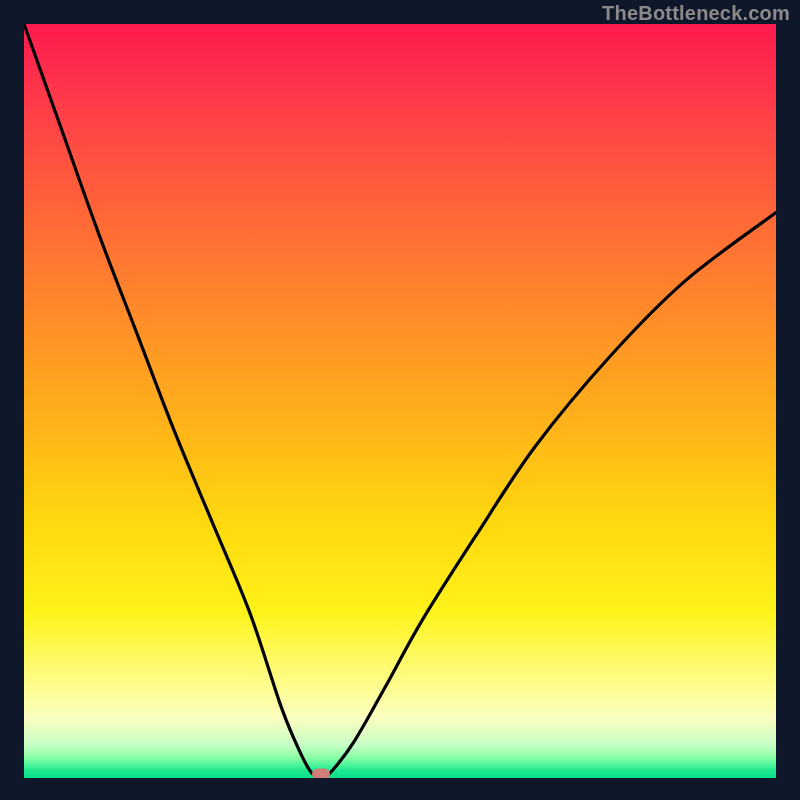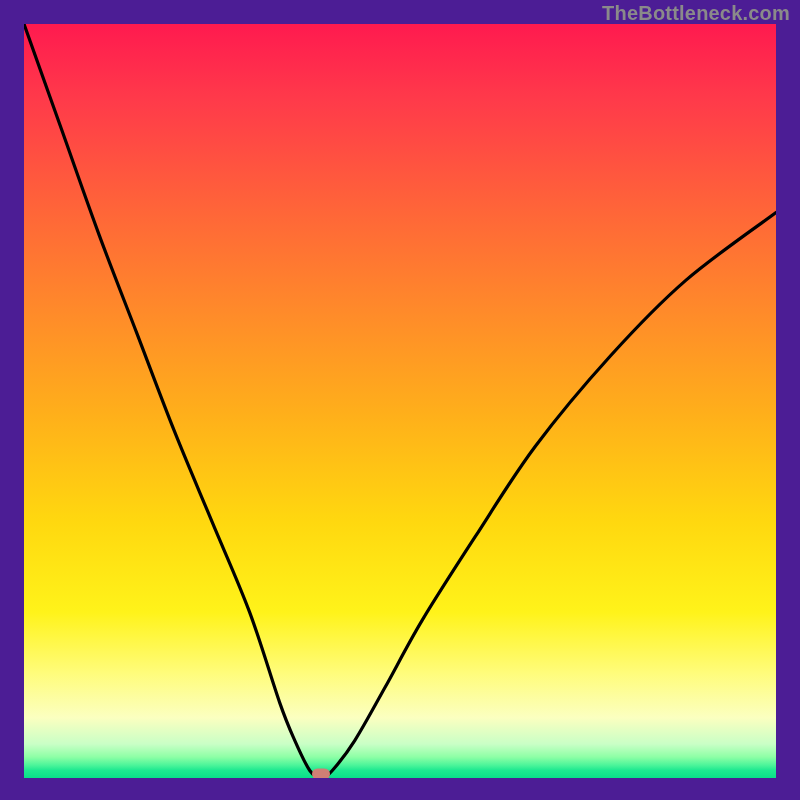--- a/index.html
+++ b/index.html
@@ -9,21 +9,21 @@
     height: 800px;
     background: #000;
     overflow: hidden;
   }
   .frame {
     position: absolute;
     left: 0;
     top: 0;
     width: 800px;
     height: 800px;
-    background: #4c1d95;
+    background: #0f172a;
   }
   .plot {
     position: absolute;
     left: 24px;
     top: 24px;
     width: 752px;
     height: 754px;
     overflow: hidden;
   }
   .gradient {

